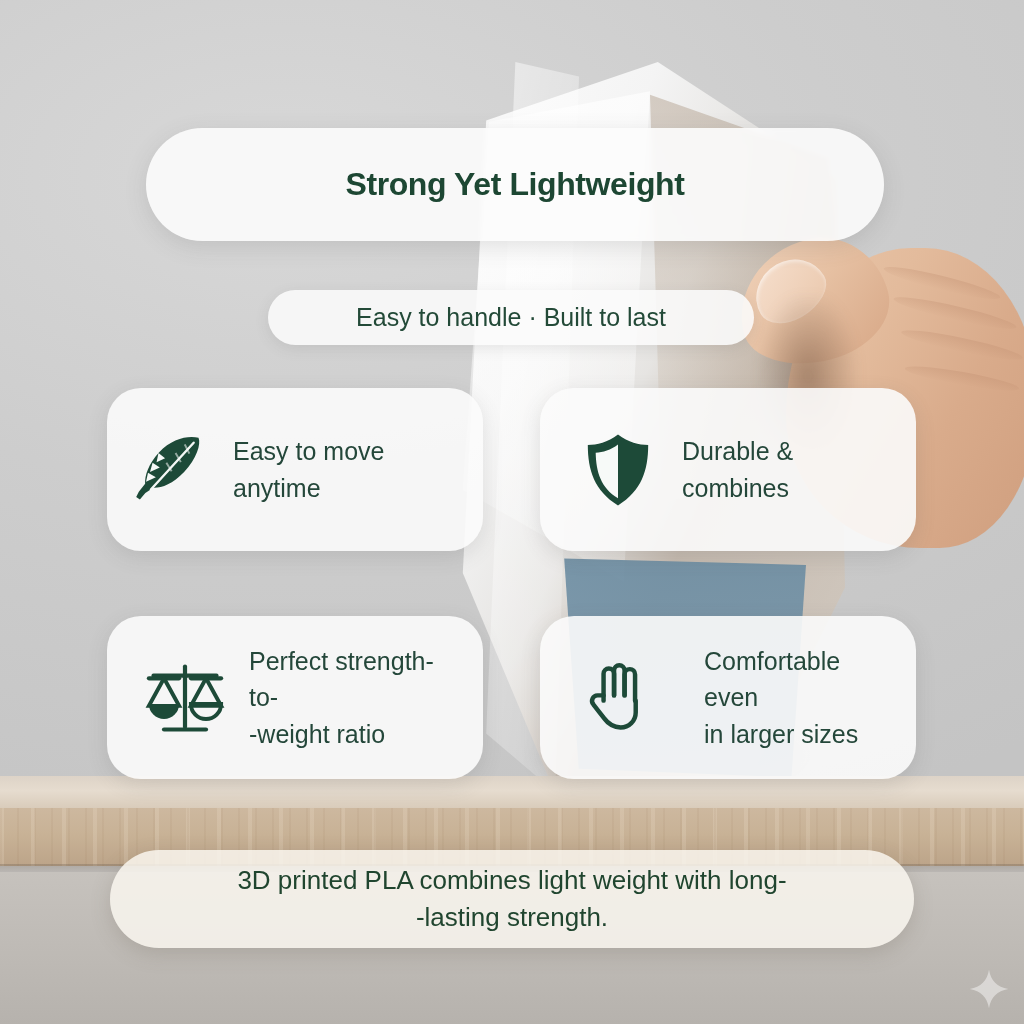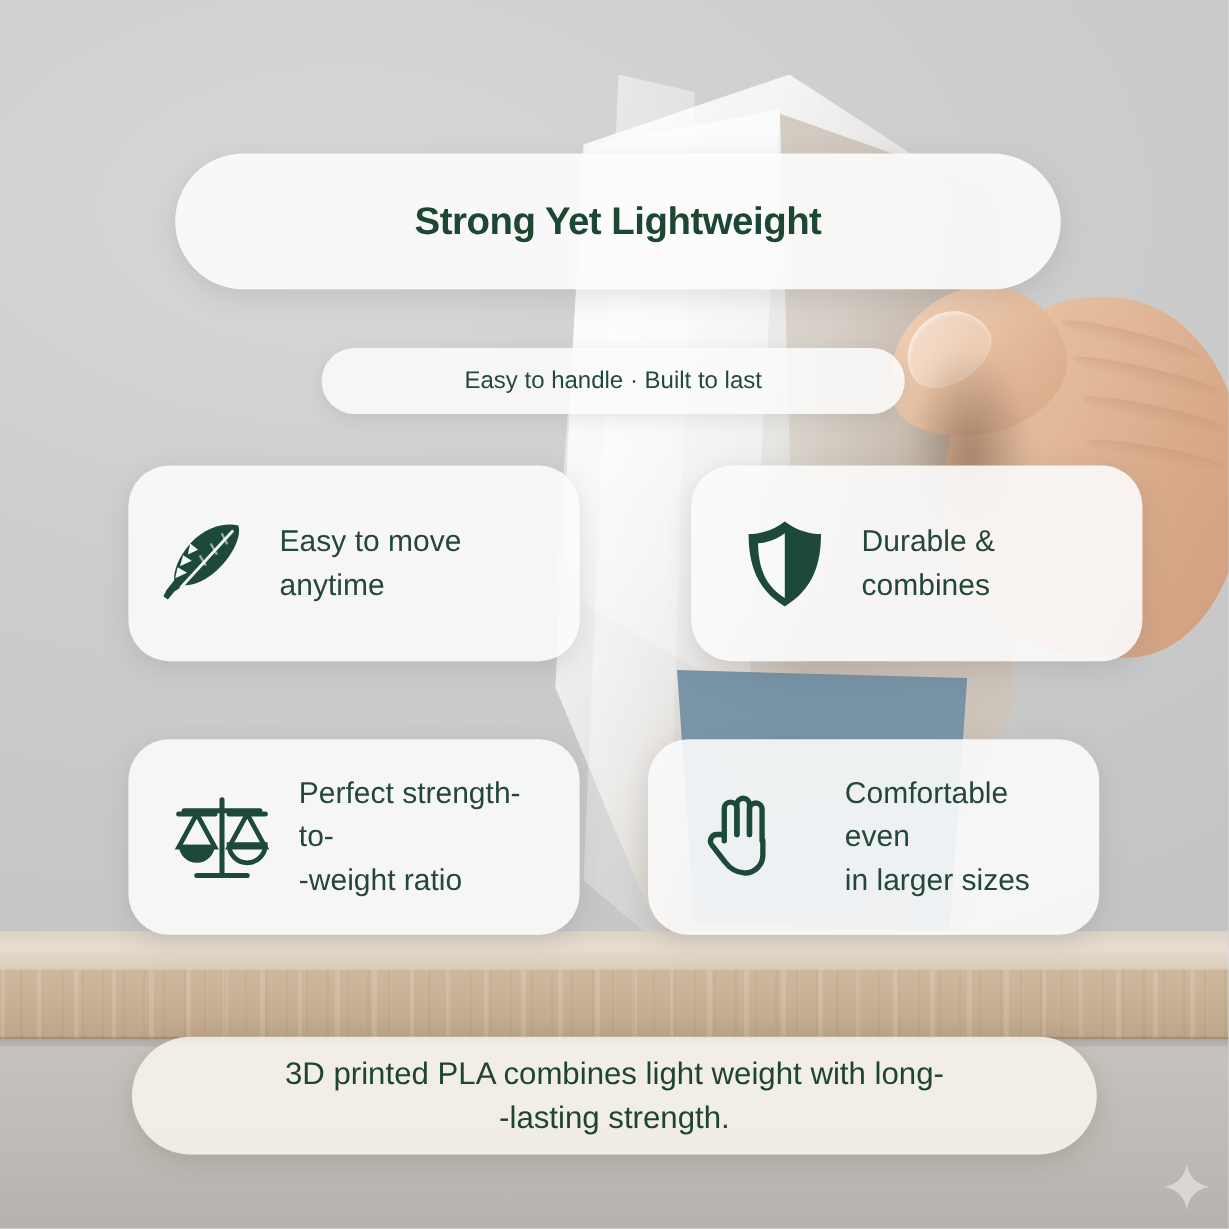--- a/index.html
+++ b/index.html
@@ -170,38 +170,38 @@
 
   .subtitle-pill {
     position: absolute;
     left: 268px; top: 290px; width: 486px; height: 55px;
     border-radius: 28px;
     background: rgba(250,250,250,0.88);
     box-shadow: 0 4px 14px rgba(90,90,90,0.13);
     display: flex; align-items: center; justify-content: center;
   }
   .subtitle-text {
-    font-size: 20px;
+    font-size: 25px;
     color: #234a38;
     white-space: nowrap;
   }
 
   .card {
     position: absolute;
     width: 376px; height: 163px;
     border-radius: 34px;
     background: rgba(251,251,251,0.90);
     box-shadow: 0 6px 20px rgba(95,95,95,0.16);
     display: flex;
     align-items: center;
     padding: 0 22px 0 36px;
     gap: 22px;
   }
   .card-1 { left: 107px; top: 388px; padding-left: 20px; }
-  .card-2 { left: 540px; top: 388px; margin-left: 36px; }
+  .card-2 { left: 540px; top: 388px; }
   .card-3 { left: 107px; top: 616px; padding-left: 36px; }
   .card-4 { left: 540px; top: 616px; gap: 44px; }
 
   .card-icon {
     flex: 0 0 auto;
     width: 84px; height: 84px;
     display: flex; align-items: center; justify-content: center;
   }
   .card-icon svg { width: 100%; height: 100%; display: block; }
 
@@ -212,21 +212,21 @@
   }
   .card-text .l2 { display: block; }
 
   .banner {
     position: absolute;
     left: 110px; top: 850px; width: 804px; height: 98px;
     border-radius: 49px;
     background: rgba(250,247,240,0.84);
     box-shadow: 0 6px 20px rgba(105,95,80,0.22);
     display: flex; flex-direction: column;
-    align-items: center; justify-content: center; margin-top: 14px;
+    align-items: center; justify-content: center;
   }
   .banner-text {
     font-size: 26px;
     line-height: 1.42;
     color: #20452f;
     text-align: center;
     white-space: nowrap;
   }
   .banner-text .l2 { display: block; }
 </style>

